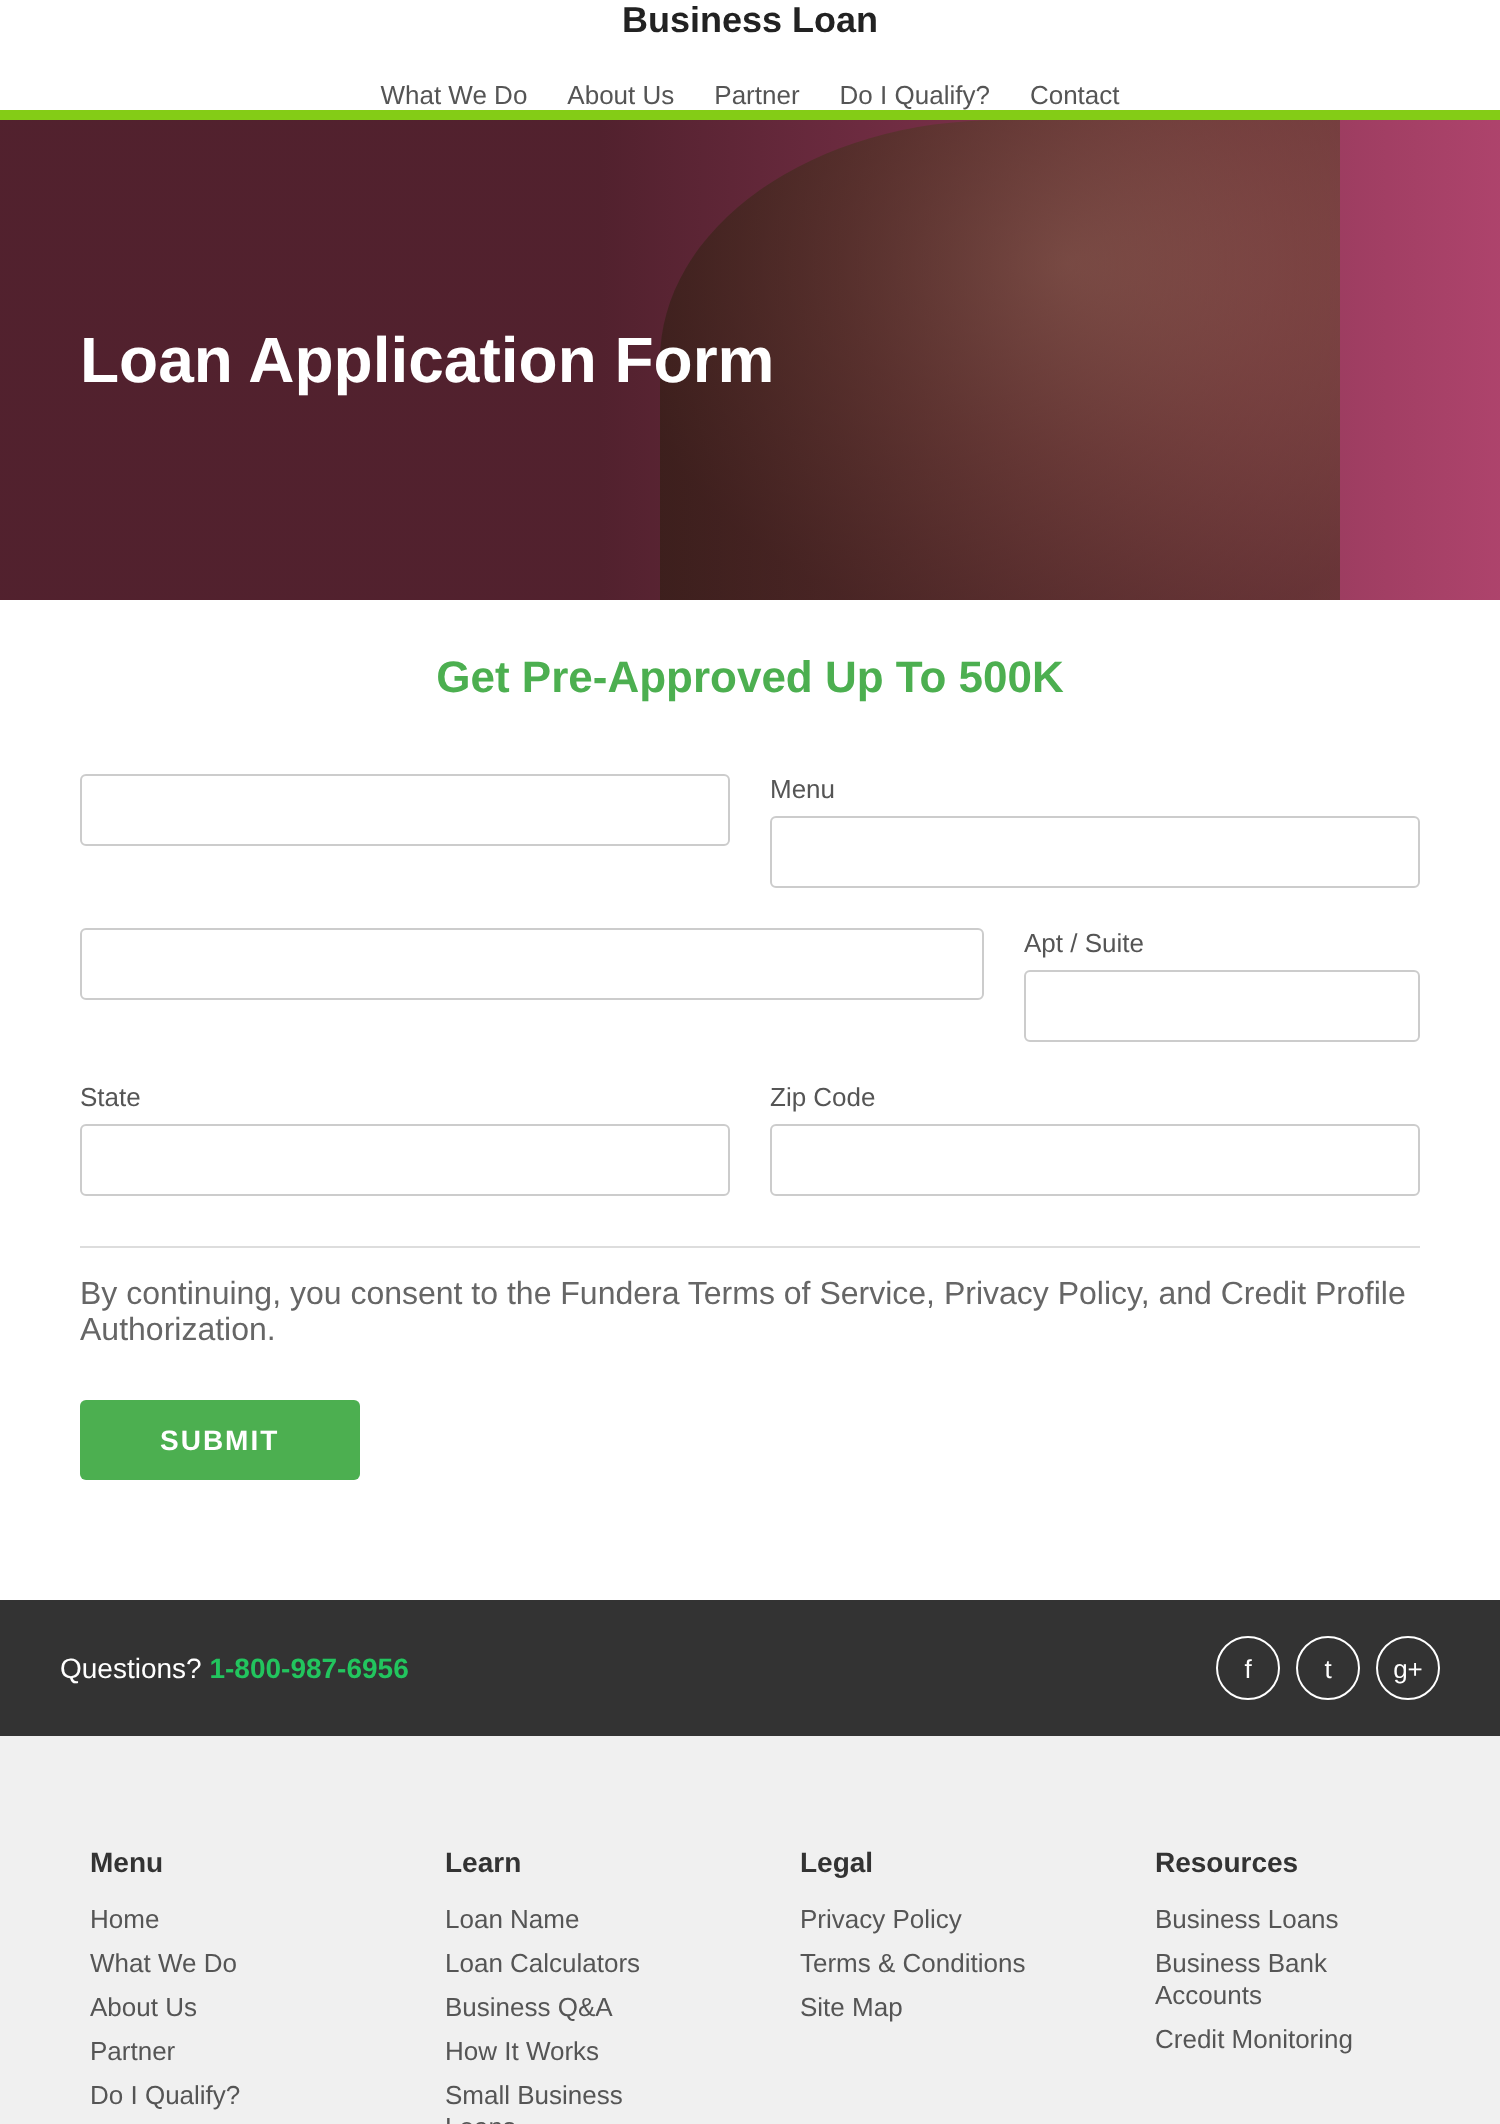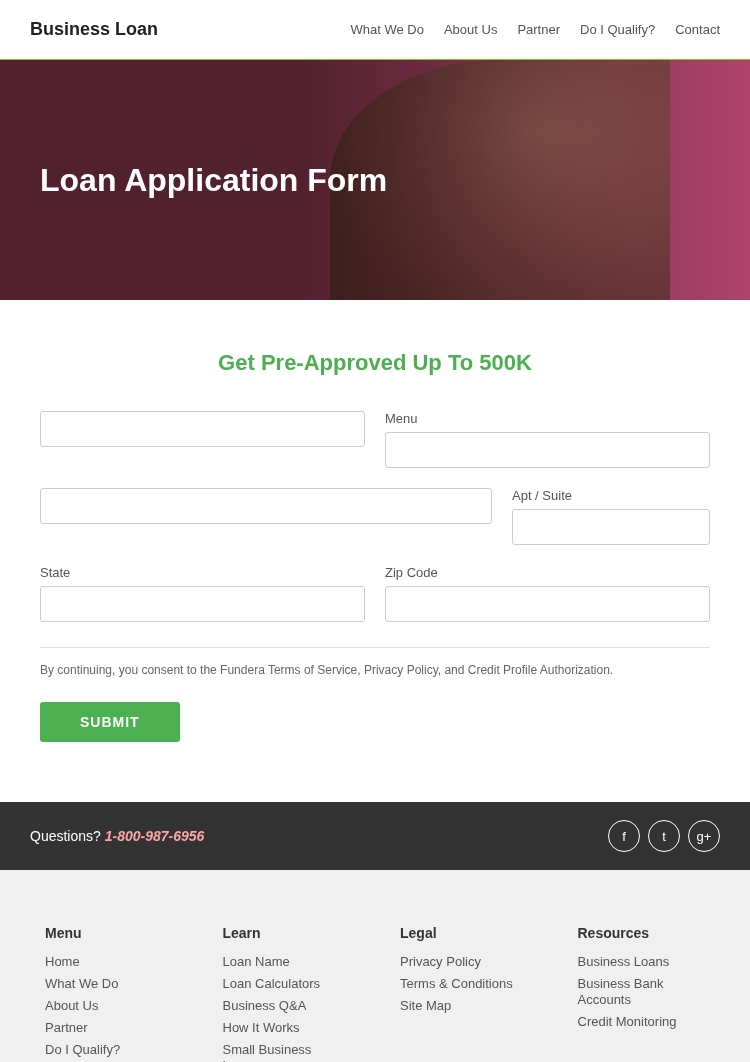--- a/index.html
+++ b/index.html
@@ -6,23 +6,24 @@
     body { font-family: Arial, sans-serif; font-size: 14px; color: #333; background: #fff; }
 
     
     .header {
       display: flex;
       align-items: center;
       justify-content: space-between;
       padding: 0 30px;
       height: 60px;
       background: #fff;
-      border-bottom: 1px solid #84cc16;
+      border-bottom: 5px solid #84cc16;
       position: relative;
       z-index: 10;
+      flex-direction: column;
     }
     .header-logo {
       font-size: 18px;
       font-weight: bold;
       color: #222;
     }
     .header-nav {
       display: flex;
       gap: 20px;
     }
@@ -65,21 +66,21 @@
       padding: 0 40px;
     }
     .hero-title {
       color: #fff;
       font-size: 32px;
       font-weight: bold;
     }
 
     
     .form-section {
-      padding: 50px 40px 60px;
+      padding: 26px 40px 60px;
       background: #fff;
       max-width: 750px;
       border-radius: 28px;
     }
     .form-heading {
       text-align: center;
       font-size: 22px;
       font-weight: 600;
       color: #333;
       margin-bottom: 35px;
@@ -113,21 +114,21 @@
     }
     .form-group.wide { flex: 2; }
     .form-group.small { flex: 0.8; }
 
     .form-divider {
       border: none;
       border-top: 1px solid #ddd;
       margin: 25px 0 15px;
     }
     .form-consent {
-      font-size: 12px;
+      font-size: 16px;
       color: #666;
       margin-bottom: 25px;
     }
     .submit-btn {
       background: #4caf50;
       color: #fff;
       border: none;
       padding: 12px 40px;
       font-size: 14px;
       font-weight: bold;
@@ -142,22 +143,21 @@
       color: #fff;
       padding: 18px 30px;
       display: flex;
       align-items: center;
       justify-content: space-between;
     }
     .footer-phone {
       font-size: 14px;
     }
     .footer-phone strong {
-      color: #fca5a5;
-      font-style: italic;
+      color: #22c55e;
     }
     .social-icons {
       display: flex;
       gap: 8px;
     }
     .social-icon {
       width: 32px;
       height: 32px;
       border-radius: 50%;
       border: 1px solid #fff;

